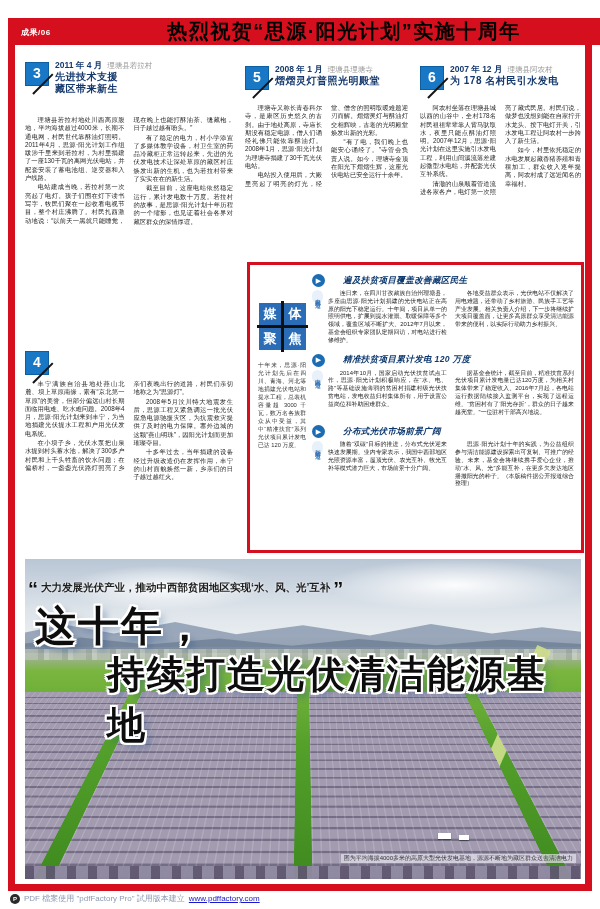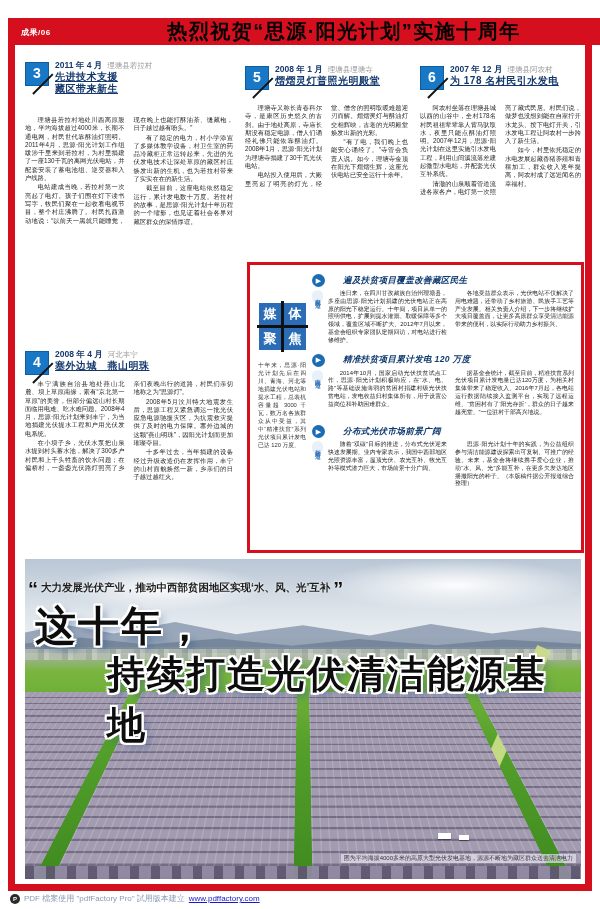--- a/index.html
+++ b/index.html
@@ -16,21 +16,21 @@
   .bar-bottom{left:8px;top:884px;width:584px;height:7px;}
   
   .art-head{position:absolute;display:flex;gap:6px;}
   .numbox{width:22px;height:22px;margin-top:4px;background:#1878c6;border:1.5px solid #0e5ea2;
           color:#fff;font-weight:900;font-size:14px;text-align:center;line-height:21px;position:relative;flex:none;}
   .numbox::after{content:"";position:absolute;width:28px;height:2.4px;background:#141414;
                  transform:rotate(-45deg);right:-9px;bottom:0px;}
   .head-lines{padding-top:2px;}
   .dateline{font-size:8.5px;font-weight:bold;color:#15396d;line-height:11px;}
   .dateline .loc{color:#9a9a9a;font-weight:normal;font-size:7.5px;margin-left:5px;}
-  .title-lines p{margin:0;font-size:10px;font-weight:bold;color:#15396d;line-height:11.5px;letter-spacing:.5px;text-decoration:underline;}
+  .title-lines p{margin:0;font-size:10px;font-weight:bold;color:#15396d;line-height:11.5px;letter-spacing:.5px;}
   
   .art-body{position:absolute;columns:2;column-gap:9px;font-size:6.3px;line-height:8.3px;
             text-align:justify;color:#262626;overflow:hidden;}
   .art-body p{margin:0 0 1px;text-indent:2em;}
   
   .mbox{position:absolute;left:247px;top:262px;width:331px;height:285px;border:3px solid #d50f1e;
         background:#fff;overflow:hidden;}
   .logo{position:absolute;left:9px;top:38px;width:47px;height:47px;}
   .logo-grid{display:grid;grid-template-columns:22px 22px;grid-template-rows:22px 22px;gap:3px;}
   .logo-grid span{background:#2a6cb5;color:#fff;font-size:13px;font-weight:bold;
@@ -121,28 +121,20 @@
   </div>
   <div class="art-body" style="left:25px;top:116px;width:208px;height:218px;">
       <p>理塘县若拉村地处川西高原腹地，平均海拔超过4000米，长期不通电网，村民世代靠酥油灯照明。2011年4月，思源·阳光计划工作组跋涉千里来到若拉村，为村里捐建了一座130千瓦的离网光伏电站，并配套安装了蓄电池组、逆变器和入户线路。</p>
       <p>电站建成当晚，若拉村第一次亮起了电灯。孩子们围在灯下读书写字，牧民们聚在一起收看电视节目，整个村庄沸腾了。村民扎西激动地说：“以前天一黑就只能睡觉，现在晚上也能打酥油茶、缝藏袍，日子越过越有盼头。”</p>
       <p>有了稳定的电力，村小学添置了多媒体教学设备，村卫生室的药品冷藏柜正常运转起来，先进的光伏发电技术让深处草原的藏区村庄焕发出新的生机，也为若拉村带来了实实在在的新生活。</p>
       <p>截至目前，这座电站依然稳定运行，累计发电数十万度。若拉村的故事，是思源·阳光计划十年历程的一个缩影，也见证着社会各界对藏区群众的深情厚谊。</p>
     </div>
 
   <div class="art-head" style="left:25px;top:347px;width:208px;">
     <div class="numbox">4</div>
-    <div class="head-lines">
-      <div class="dateline">
-        <span>2008 年 4 月</span><span class="loc">河北丰宁</span>
-      </div>
-      <div class="title-lines">
-          <p>塞外边城　燕山明珠</p>
-        </div>
-    </div>
   </div>
   <div class="art-body" style="left:25px;top:380px;width:208px;height:174px;">
       <p>丰宁满族自治县地处燕山北麓、坝上草原南缘，素有“京北第一草原”的美誉，但部分偏远山村长期面临用电难、吃水难问题。2008年4月，思源·阳光计划来到丰宁，为当地捐建光伏提水工程和户用光伏发电系统。</p>
       <p>在小坝子乡，光伏水泵把山泉水提到村头蓄水池，解决了300多户村民和上千头牲畜的饮水问题；在偏桥村，一盏盏光伏路灯照亮了乡亲们夜晚出行的道路，村民们亲切地称之为“思源灯”。</p>
       <p>2008年5月汶川特大地震发生后，思源工程又紧急调运一批光伏应急电源驰援灾区，为抗震救灾提供了及时的电力保障。塞外边城的这颗“燕山明珠”，因阳光计划而更加璀璨夺目。</p>
       <p>十多年过去，当年捐建的设备经过升级改造仍在发挥作用，丰宁的山村面貌焕然一新，乡亲们的日子越过越红火。</p>
     </div>
 
   <div class="art-head" style="left:245px;top:62px;width:163px;">
     <div class="numbox">5</div>

